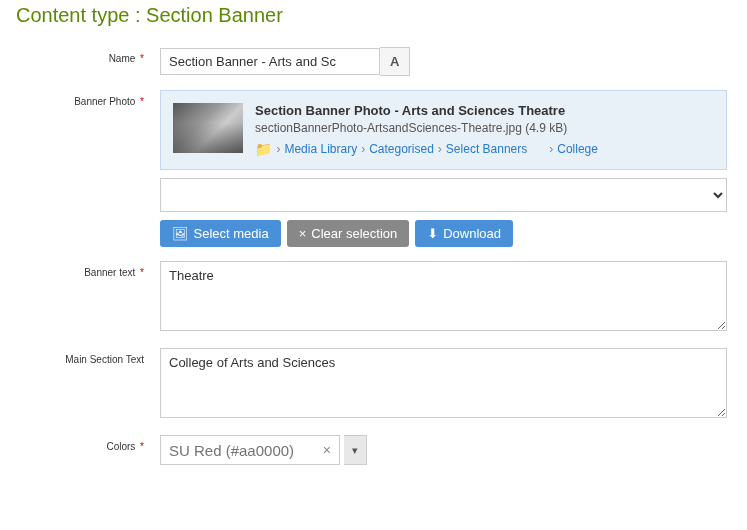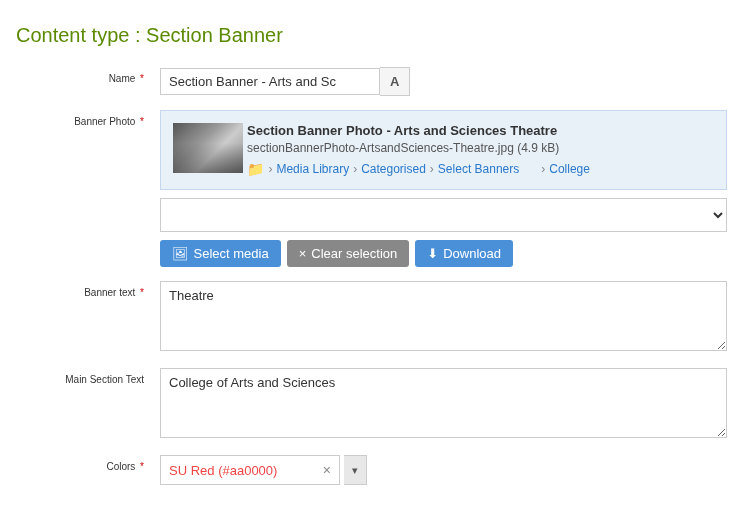--- a/index.html
+++ b/index.html
@@ -9,21 +9,21 @@
       color: #333;
       background: #fff;
       width: 747px;
       min-height: 530px;
     }
 
     .page-title {
       font-size: 20px;
       color: #5b8a00;
       font-weight: normal;
-      padding: 24px 16px 10px 16px;
+      padding: 4px 16px 10px 16px;
       border-bottom: none;
     }
 
     .form-container {
       padding: 10px 20px 20px 20px;
     }
 
     .form-row {
       display: flex;
       align-items: flex-start;
@@ -80,21 +80,21 @@
     .banner-photo-box {
       background: #e8f0f8;
       border: 1px solid #c5d8ef;
       padding: 12px;
       margin-bottom: 8px;
     }
 
     .banner-photo-inner {
       display: flex;
       align-items: flex-start;
-      gap: 4px;
+      gap: 12px;
     }
 
     .banner-thumbnail {
       width: 70px;
       height: 50px;
       background: #888;
       flex-shrink: 0;
       overflow: hidden;
       display: flex;
       align-items: center;
@@ -227,22 +227,22 @@
       border: 1px solid #ccc;
       padding: 4px 8px;
       background: #fff;
       min-width: 180px;
       height: 30px;
       gap: 6px;
     }
 
     .colors-value {
       flex: 1;
-      font-size: 13px;
-      color: #ef4444;
+      font-size: 15px;
+      color: #737373;
     }
 
     .colors-clear {
       color: #888;
       cursor: pointer;
       font-size: 14px;
       line-height: 1;
     }
 
     .colors-dropdown-btn {

